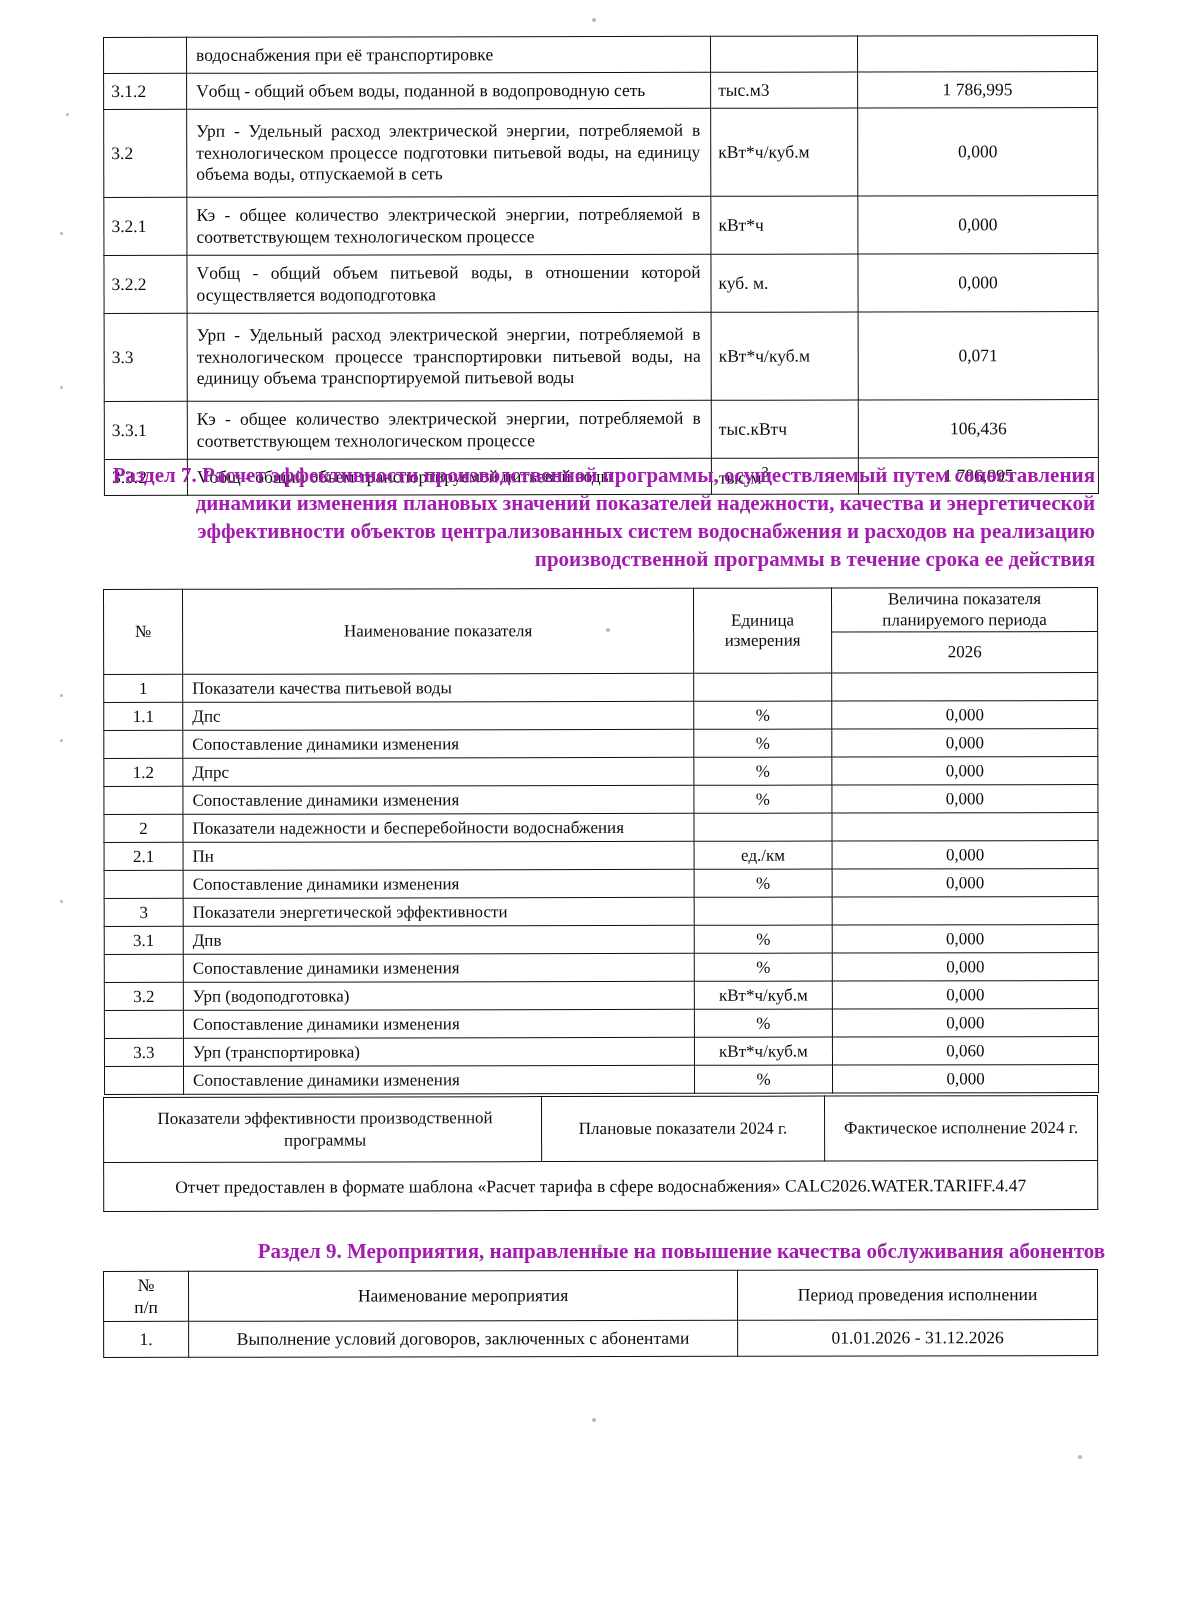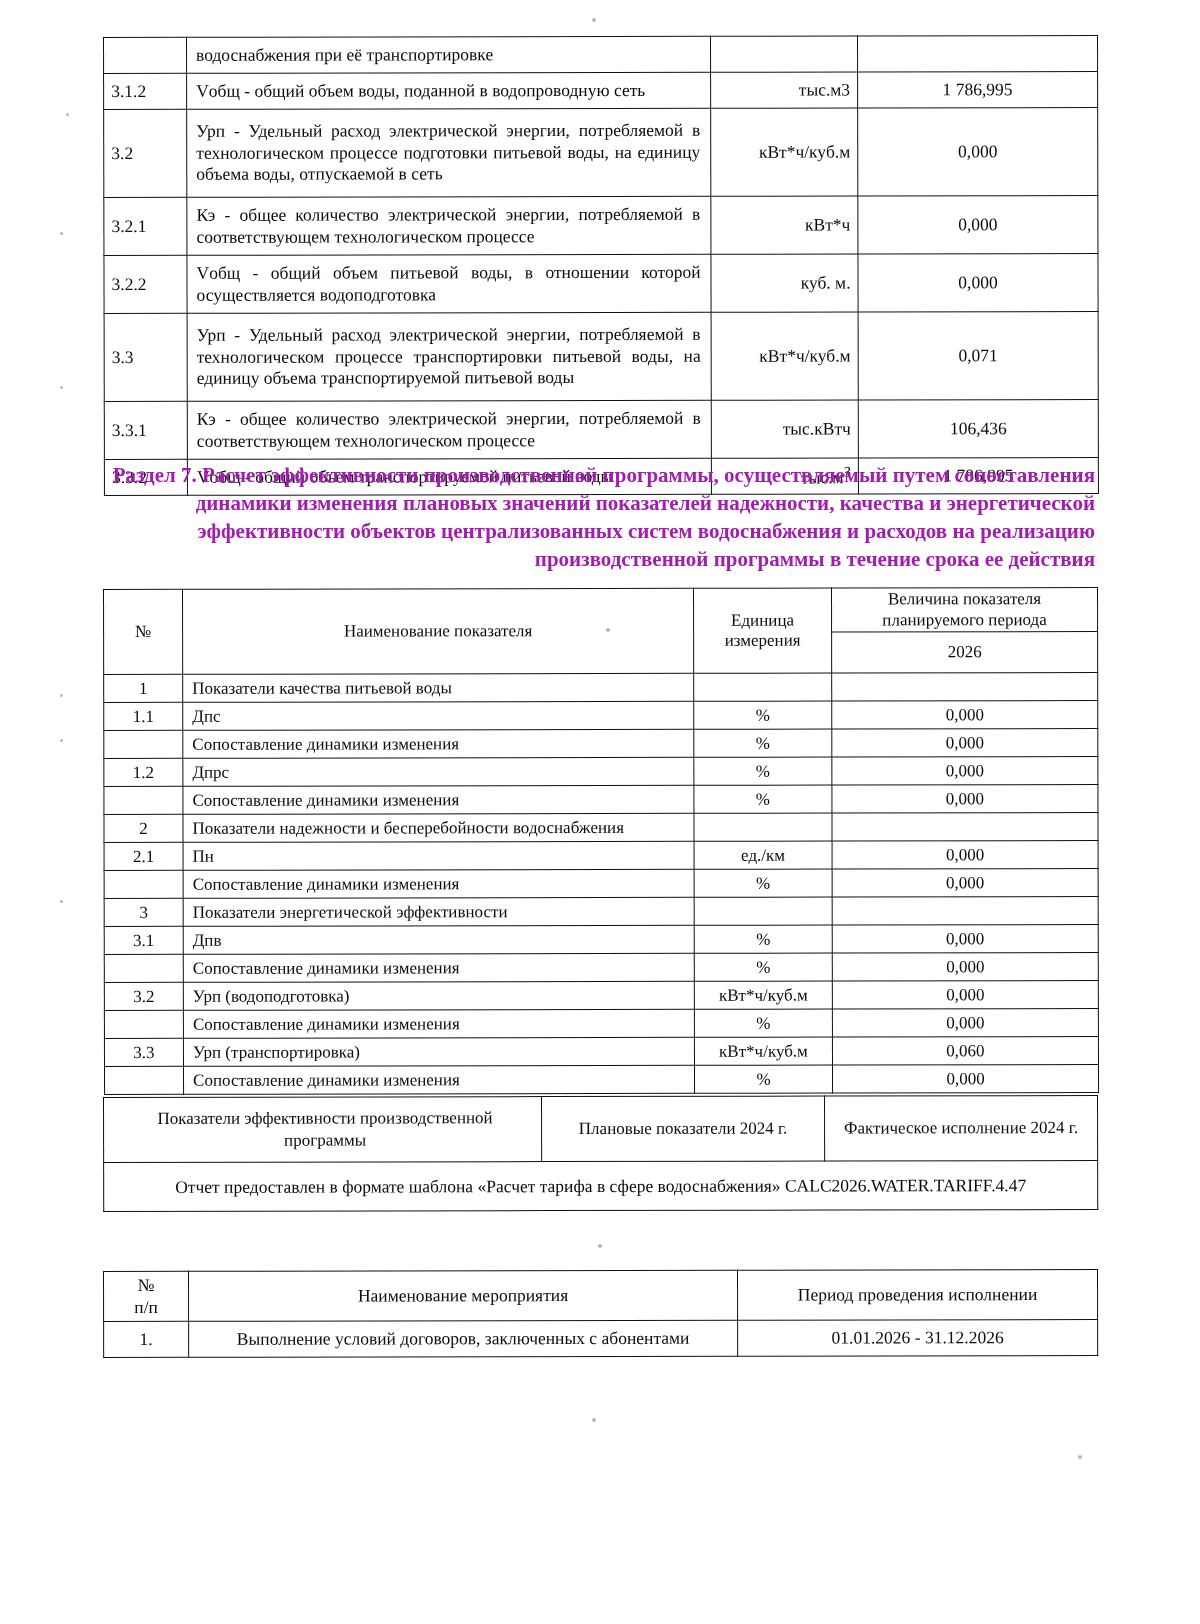--- a/index.html
+++ b/index.html
@@ -68,21 +68,21 @@
     text-align: justify;
     text-justify: inter-word;
     padding-left: 9px;
     padding-right: 10px;
   }
   #table-energy .c-name.plain {
     text-align: left;
   }
   #table-energy .c-unit {
     width: 132px;
-    text-align: right;
+    text-align: left;
   }
   #table-energy .c-val {
     width: 225px;
     text-align: center;
   }
   .tall { height: 88px; }
   .mid  { height: 58px; }
   .short{ height: 36px; }
 
   
@@ -359,20 +359,21 @@
         <td class="rp-a">Показатели эффективности производственной программы</td>
         <td class="rp-b">Плановые показатели 2024 г.</td>
         <td class="rp-c">Фактическое исполнение 2024 г.</td>
       </tr>
       <tr>
         <td class="rp-full" colspan="3">Отчет предоставлен в формате шаблона «Расчет тарифа в сфере водоснабжения» CALC2026.WATER.TARIFF.4.47</td>
       </tr>
     </tbody>
   </table>
 
+  <div class="section-heading" id="heading-9">Раздел 9.  Мероприятия, направленные на повышение качества обслуживания абонентов</div>
 
   <table class="doc scan-tilt" id="table-measures">
     <tbody>
       <tr class="hdr">
         <td class="m-num"><span>№</span><br><span>п/п</span></td>
         <td class="m-name">Наименование мероприятия</td>
         <td class="m-per">Период проведения исполнении</td>
       </tr>
       <tr class="row">
         <td class="m-num">1.</td>

